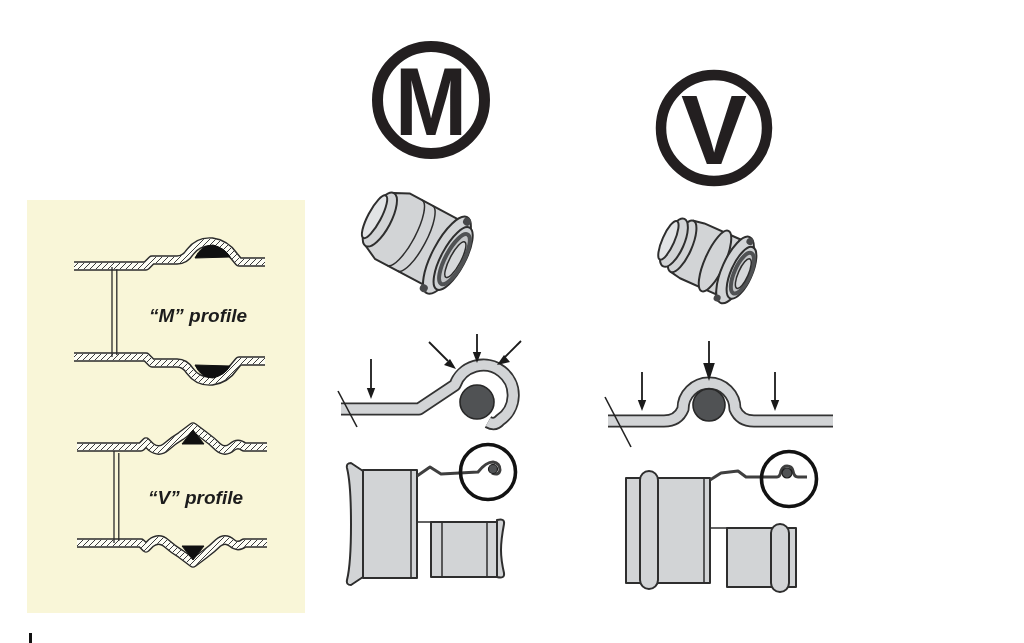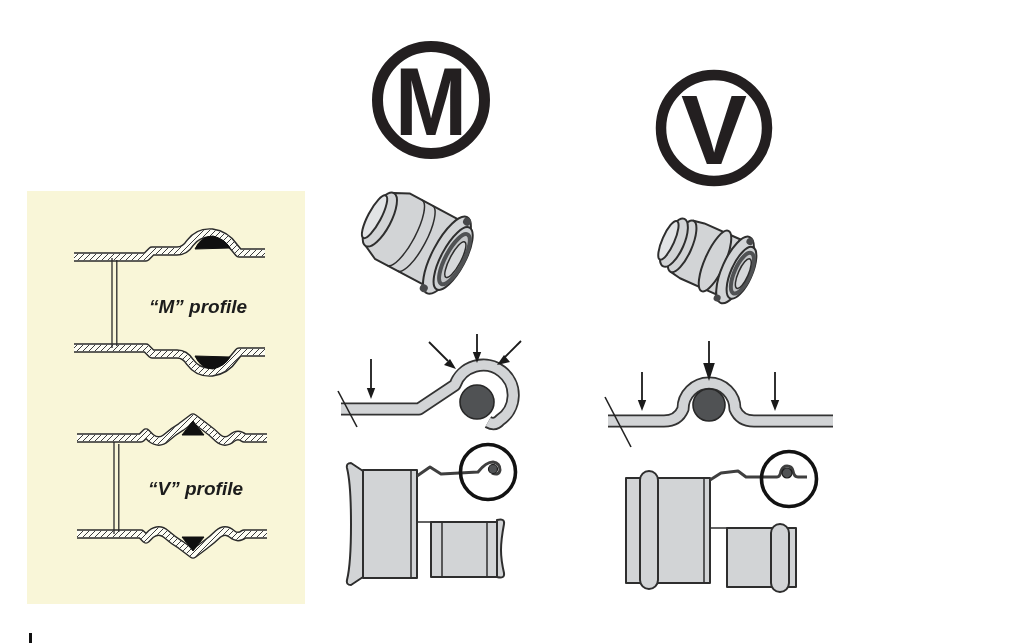--- a/index.html
+++ b/index.html
@@ -1,21 +1,21 @@
 <!DOCTYPE html>
 <html><head>
 <meta charset="utf-8">
 <style>
   html,body { margin:0; padding:0; background:#ffffff; }
   .canvas {
     position:relative; width:1024px; height:643px; background:#ffffff;
     overflow:hidden; font-family:"Liberation Sans", sans-serif;
   }
   .abs { position:absolute; }
-  .panel { position:absolute; left:27px; top:191px; width:246px; height:413px; }
+  .panel { position:absolute; left:27px; top:200px; width:246px; height:413px; }
 
   .profile-label { font-family:"Liberation Sans",sans-serif; font-style:italic;
                    font-weight:bold; font-size:19px; fill:#1c1c1c; }
   .logo-letter  { font-family:"Liberation Sans",sans-serif; font-weight:bold;
                   text-anchor:middle; }
 
   
   .bo   { fill:none; stroke:#2b2b2b; stroke-width:9.5; stroke-linejoin:round; stroke-linecap:butt; }
   .bw   { fill:none; stroke:#fdfdf5; stroke-width:6.6; stroke-linejoin:round; }
   .bh   { fill:none; stroke:url(#hatch); stroke-width:6.6; stroke-linejoin:round; }

